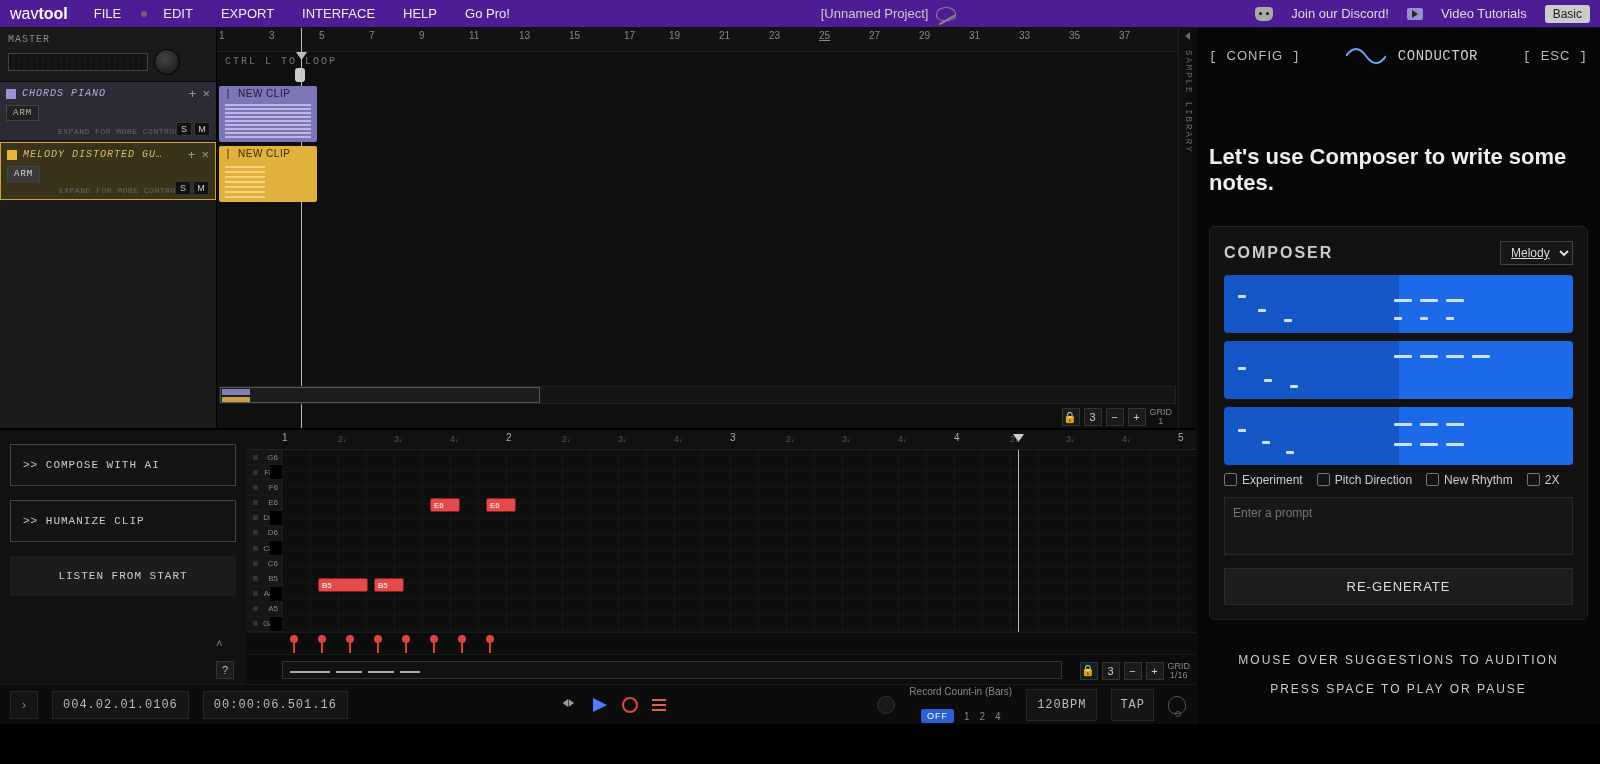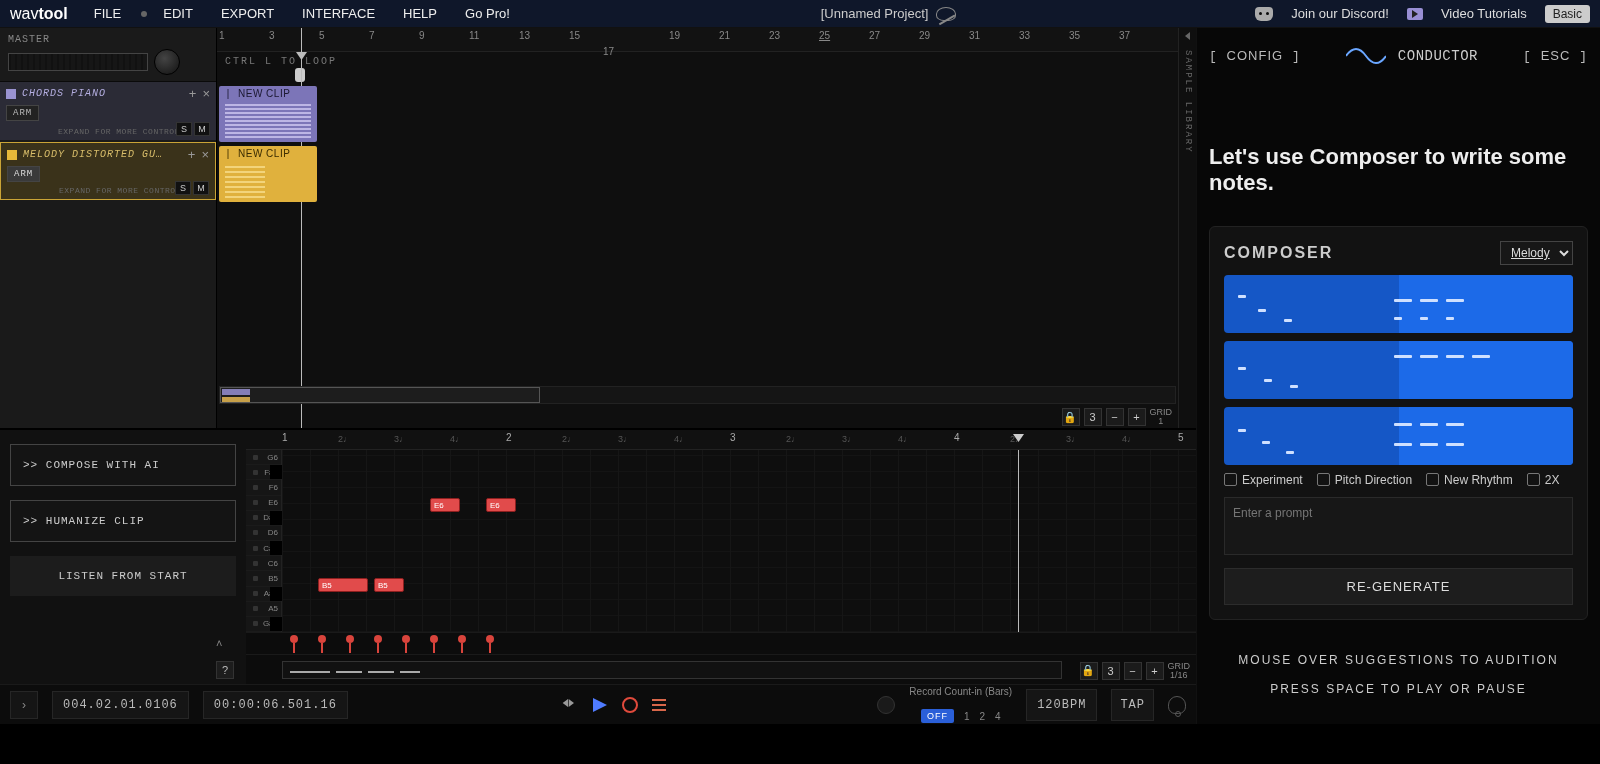--- a/index.html
+++ b/index.html
@@ -1,20 +1,20 @@
 <!DOCTYPE html>
 <html><head>
 <meta charset="utf-8">
 <style>
 * { margin:0; padding:0; box-sizing:border-box; font-family:"Segoe UI","Helvetica Neue",Arial,sans-serif; }
 body { background:#000; color:#ccc; font-size:12px; width:1600px; height:764px; overflow:hidden; position:relative; }
 .mono { font-family:"Courier New",monospace; letter-spacing:0.5px; }
 
 
-.menubar { height:28px; background:#0f172a; display:flex; align-items:center; padding:0 10px; gap:4px; border-bottom:1px solid #111; }
+.menubar { height:28px; background:#4c1d95; display:flex; align-items:center; padding:0 10px; gap:4px; border-bottom:1px solid #111; }
 .logo { font-weight:700; font-size:16px; color:#fff; margin-right:10px; }
 .logo span { font-weight:300; }
 .menu-item { padding:4px 12px; font-size:13px; color:#eee; cursor:pointer; }
 .menu-item.pro { color:#eee; }
 .dot { width:6px; height:6px; border-radius:50%; background:#666; display:inline-block; margin-left:4px; }
 .menubar .center { flex:1; display:flex; justify-content:center; align-items:center; gap:8px; color:#ccc; font-size:13px; }
 .cloud-off { width:20px; height:14px; position:relative; }
 .cloud-off::before { content:""; position:absolute; inset:0; border:1.5px solid #888; border-radius:50% 50% 40% 40%; }
 .cloud-off::after { content:""; position:absolute; left:2px; top:12px; width:18px; height:1.5px; background:#888; transform:rotate(-30deg); }
 .menubar .right { display:flex; align-items:center; gap:18px; }
@@ -240,21 +240,21 @@
   <div class="timeline-col">
     <div class="ruler" id="arr-ruler">
             <span class="num" style="left: 2px;">1</span>
             <span class="num" style="left: 52px;">3</span>
             <span class="num" style="left: 102px;">5</span>
             <span class="num" style="left: 152px;">7</span>
             <span class="num" style="left: 202px;">9</span>
             <span class="num" style="left: 252px;">11</span>
             <span class="num" style="left: 302px;">13</span>
             <span class="num" style="left: 352px;">15</span>
-            <span class="num" style="left: 386px; margin-top: 16px;">17</span>
+            <span class="num" style="left: 407px;">17</span>
             <span class="num" style="left: 452px;">19</span>
             <span class="num" style="left: 502px;">21</span>
             <span class="num" style="left: 552px;">23</span>
             <span class="num" style="left: 602px; text-decoration: underline;">25</span>
             <span class="num" style="left: 652px;">27</span>
             <span class="num" style="left: 702px;">29</span>
             <span class="num" style="left: 752px;">31</span>
             <span class="num" style="left: 802px;">33</span>
             <span class="num" style="left: 852px;">35</span>
             <span class="num" style="left: 902px;">37</span>

